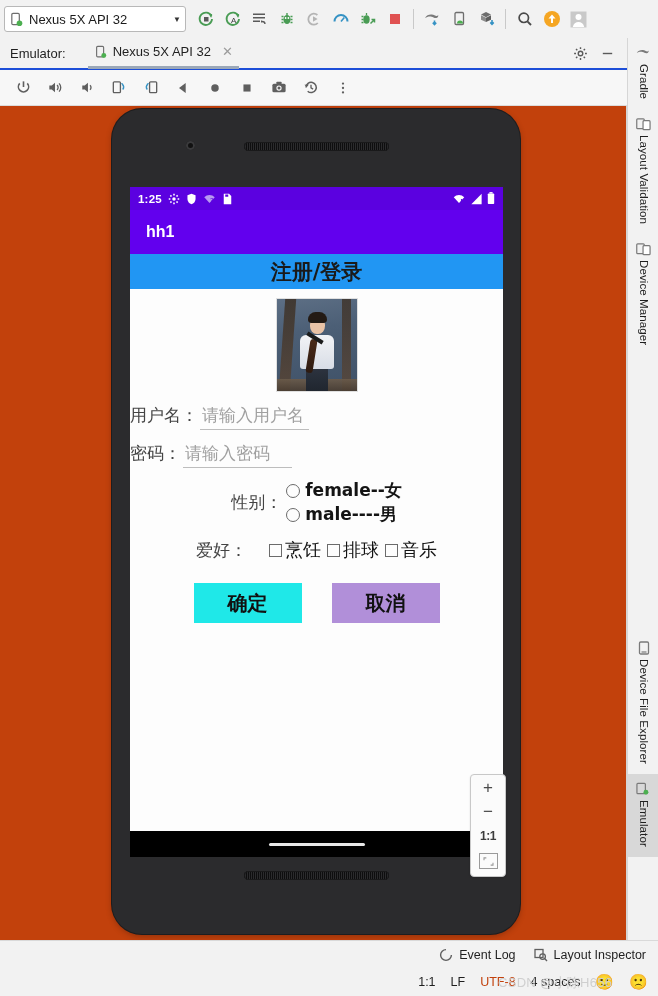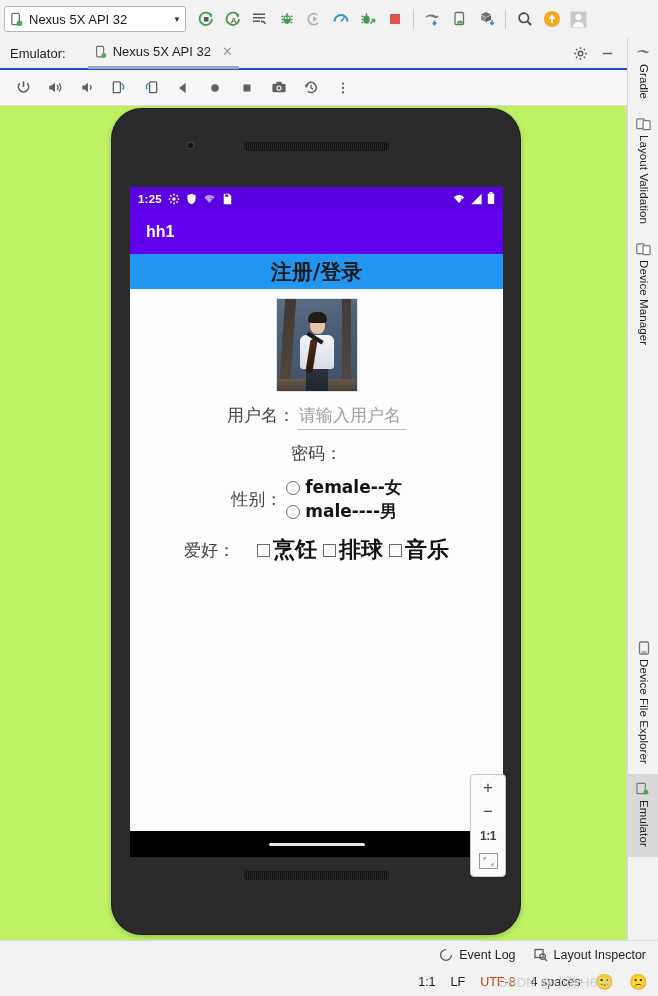--- a/index.html
+++ b/index.html
@@ -47,21 +47,21 @@
   .emubar{
     position:absolute;left:0;top:70px;width:627px;height:36px;
     background:#f7f7f7;display:flex;align-items:center;gap:2px;
     border-bottom:1px solid #dcdcdc;box-sizing:border-box;padding-left:8px;
   }
   .emubar .eb{width:30px;height:30px;display:flex;align-items:center;justify-content:center;}
 
   
   .canvas{
     position:absolute;left:0;top:106px;width:627px;height:834px;
-    background:#bef264;border-right:1px solid #d6d6d6;box-sizing:border-box;
+    background:#c2410c;border-right:1px solid #d6d6d6;box-sizing:border-box;
   }
 
   
   .phone{
     position:absolute;left:112px;top:3px;width:408px;height:825px;
     background:#2b2b2d;border-radius:30px;
     box-shadow:0 0 0 1px #1d1d1f, 0 2px 6px rgba(0,0,0,.28);
   }
   .phone .cam{position:absolute;left:74px;top:32px;width:9px;height:9px;border-radius:50%;background:#111;
       box-shadow:inset 0 0 0 2px #3a3a3c;}
@@ -115,42 +115,42 @@
     background:#231a14;}
   .av-legs{position:absolute;left:29px;top:68px;width:22px;height:24px;
     background:linear-gradient(180deg,#2d3440,#20262f);}
   .av-guitar{position:absolute;left:31px;top:40px;width:7px;height:34px;border-radius:3px;
     background:linear-gradient(180deg,#4a2a18,#2d1a10);transform:rotate(9deg);}
   .av-strap{position:absolute;left:29px;top:37px;width:18px;height:4px;
     background:#1b1b1b;transform:rotate(32deg);}
   .av-ground{position:absolute;left:0;bottom:0;width:100%;height:12px;
     background:linear-gradient(180deg,#6b5b4a,#4a3d31);opacity:.9;}
 
-  .field-row{display:flex;align-items:baseline;justify-content:center;margin-top:12px;}
+  .field-row{display:flex;align-items:baseline;margin-top:12px;}
   .field-row .lb{font-size:17px;color:#444;font-family:"DejaVu Sans","Liberation Sans",sans-serif;}
   .field-row .inp{
     font-size:17px;color:#a0a0a0;border-bottom:1px solid #bdbdbd;
     min-width:105px;padding:0 2px 2px 2px;margin-left:2px;
     font-family:Liberation Mono, monospace;
   }
 
   .gender-row{display:flex;align-items:center;justify-content:center;margin-top:11px;gap:4px;}
   .gender-row .lb{font-size:17px;color:#444;font-family:"DejaVu Sans","Liberation Sans",sans-serif;}
   .radios{display:flex;flex-direction:column;gap:1px;}
   .radio-item{display:flex;align-items:center;gap:5px;}
   .radio-item .rb{width:12px;height:12px;border:1.6px solid #6b6b6b;border-radius:50%;flex:none;}
   .radio-item .rt{font-size:17px;color:#141414;font-weight:bold;
     font-family:"DejaVu Sans","Liberation Sans",sans-serif;}
 
   .hobby-row{display:flex;align-items:center;justify-content:center;margin-top:12px;gap:22px;}
   .hobby-row .lb{font-size:17px;color:#444;font-family:"DejaVu Sans","Liberation Sans",sans-serif;}
   .checks{display:flex;align-items:center;gap:6px;}
   .check-item{display:flex;align-items:center;gap:3px;}
   .check-item .cb{width:11px;height:11px;border:1.6px solid #6b6b6b;flex:none;}
-  .check-item .ct{font-size:22px;color:#141414;font-weight:bold;
+  .check-item .ct{font-size:18px;color:#141414;font-weight:normal;
     font-family:"DejaVu Sans","Liberation Sans",sans-serif;}
 
   .btn-row{display:flex;justify-content:center;gap:30px;margin-top:21px;}
   .btn{
     width:108px;height:40px;display:flex;align-items:center;justify-content:center;
     font-size:20px;font-weight:bold;color:#111;border:none;cursor:pointer;
     font-family:"DejaVu Sans","Liberation Sans",sans-serif;
   }
 
   .navbar{position:absolute;left:0;bottom:0;width:100%;height:26px;background:#000;
@@ -522,20 +522,21 @@
             </div>
           </div>
 
           <div class="field-row">
             <span class="lb">用户名：</span>
             <span class="inp">请输入用户名</span>
           </div>
 
           <div class="field-row">
             <span class="lb">密码：</span>
+            <span class="inp">请输入密码</span>
           </div>
 
           <div class="gender-row">
             <span class="lb">性别：</span>
             <div class="radios">
               <div class="radio-item">
                 <span class="rb"></span>
                 <span class="rt">female--女</span>
               </div>
               <div class="radio-item">
@@ -556,20 +557,24 @@
                 <span class="cb"></span>
                 <span class="ct">排球</span>
               </div>
               <div class="check-item">
                 <span class="cb"></span>
                 <span class="ct">音乐</span>
               </div>
             </div>
           </div>
 
+          <div class="btn-row">
+            <button class="btn" style="background:#1fe8e8">确定</button>
+            <button class="btn" style="background:#b18fd9">取消</button>
+          </div>
 
         </div>
 
         <div class="navbar">
           <div class="pill"></div>
         </div>
       </div>
     </div>
 
     <div class="zoomctl">

